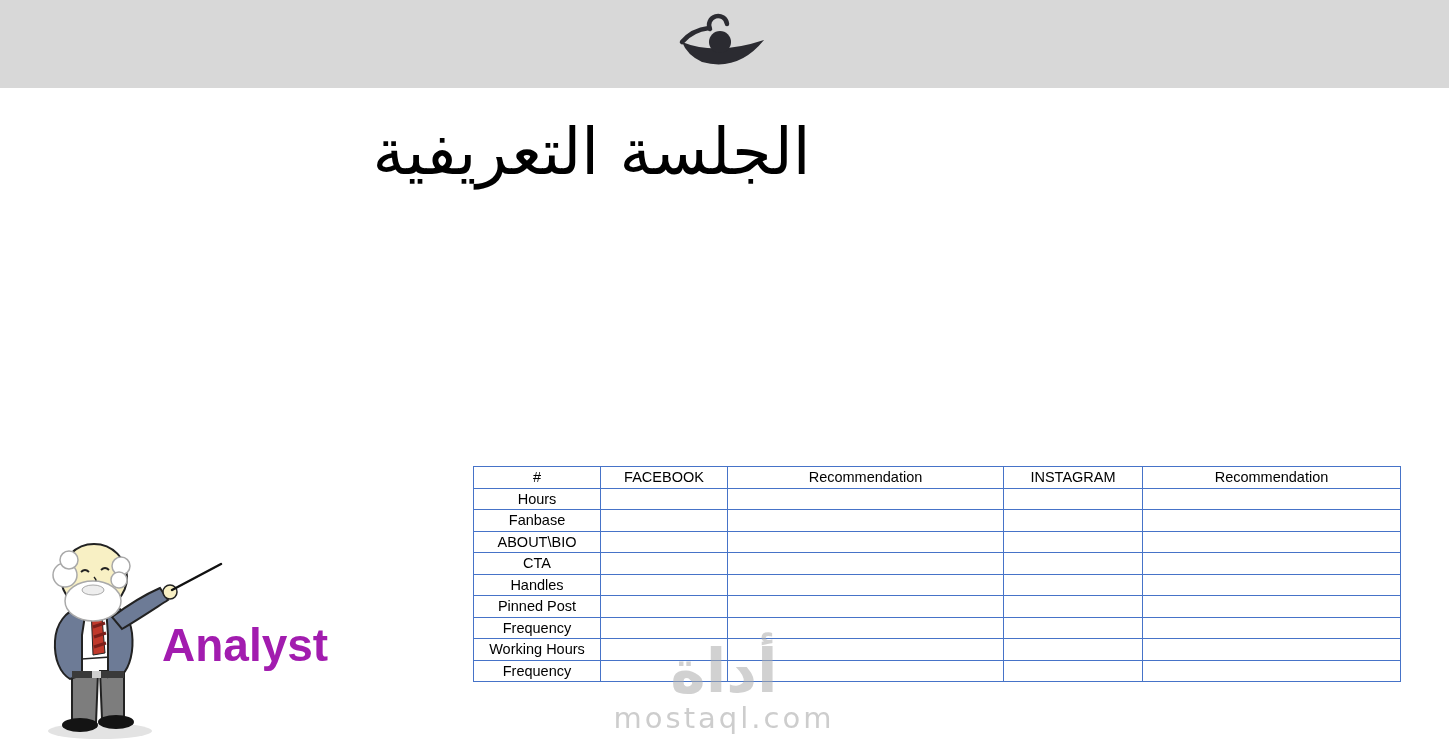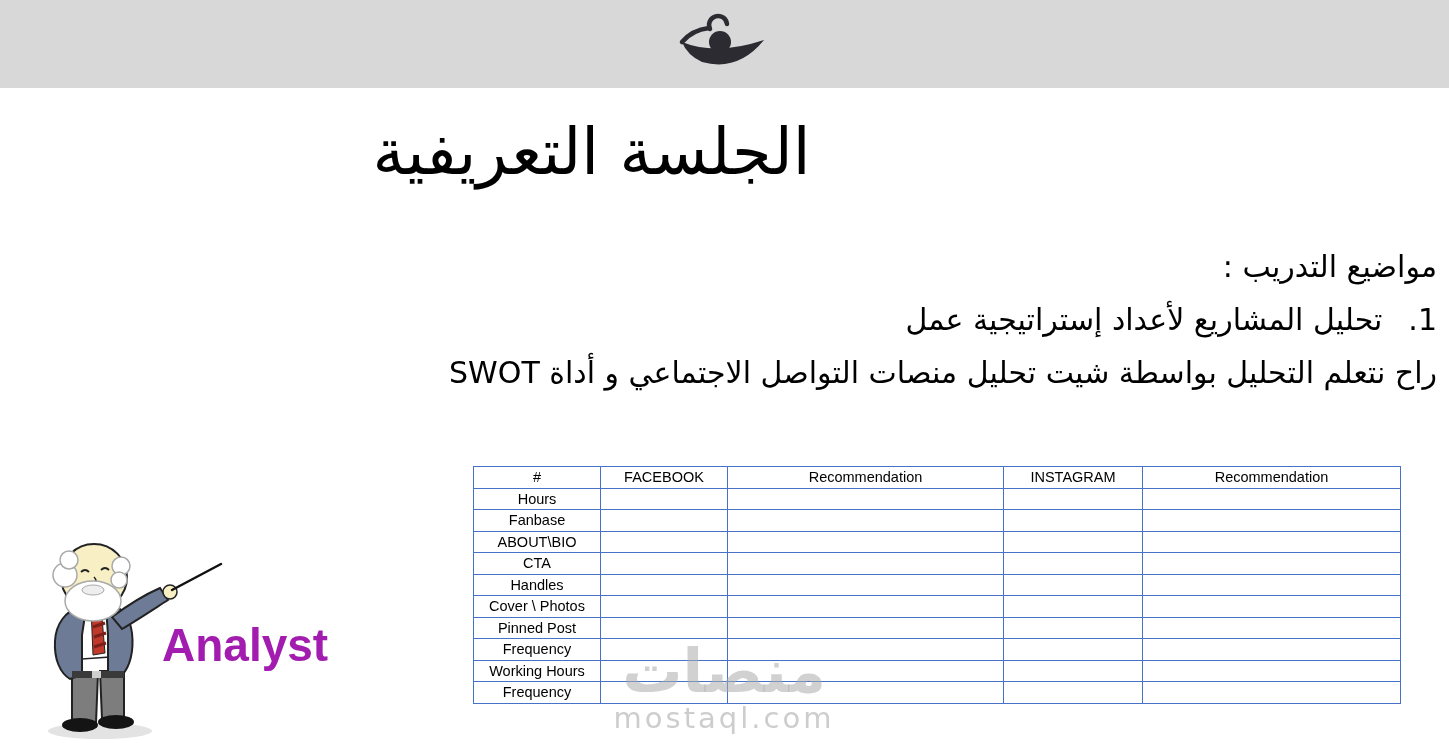--- a/index.html
+++ b/index.html
@@ -72,27 +72,20 @@
       <path d="M6,36 Q16,24 33,22" fill="none" stroke="#2b2b31" stroke-width="4.5" stroke-linecap="round"></path>
 
       <path d="M34,23 a9,9 0 1 1 17,-5" fill="none" stroke="#2b2b31" stroke-width="4.5" stroke-linecap="round"></path>
 
       <circle cx="44" cy="36" r="11" fill="#2b2b31"></circle>
     </svg>
   </div>
 
   <div class="title">الجلسة التعريفية</div>
 
-  <div class="topics">
-    <div>مواضيع التدريب :</div>
-    <div>
-      <span class="topic-num">1.</span><span>تحليل المشاريع لأعداد إستراتيجية عمل</span>
-    </div>
-    <div>راح نتعلم التحليل بواسطة شيت تحليل منصات التواصل الاجتماعي  و أداة SWOT</div>
-  </div>
 
   <table class="sheet-table">
     <colgroup>
       <col style="width:127px">
         <col style="width:127px">
         <col style="width:276px">
         <col style="width:139px">
         <col style="width:258px">
     </colgroup>
     <thead>
@@ -134,27 +127,20 @@
           <td></td>
         </tr>
       <tr>
           <td>Handles</td>
           <td></td>
           <td></td>
           <td></td>
           <td></td>
         </tr>
       <tr>
-          <td>Cover \ Photos</td>
-          <td></td>
-          <td></td>
-          <td></td>
-          <td></td>
-        </tr>
-      <tr>
           <td>Pinned Post</td>
           <td></td>
           <td></td>
           <td></td>
           <td></td>
         </tr>
       <tr>
           <td>Frequency</td>
           <td></td>
           <td></td>
@@ -217,17 +203,17 @@
     <path d="M74,42 q4,4 0,8" fill="none" stroke="#222" stroke-width="1.5"></path>
 
     <ellipse cx="73" cy="66" rx="28" ry="20" fill="#ffffff" stroke="#a9a9a9" stroke-width="1.5"></ellipse>
     <ellipse cx="73" cy="55" rx="11" ry="5" fill="#eeeeee" stroke="#a9a9a9" stroke-width="1"></ellipse>
 
     <line x1="152" y1="55" x2="201" y2="29" stroke="#111" stroke-width="2.5" stroke-linecap="round"></line>
   </svg>
   <div class="analyst-label">Analyst</div>
 
   <div class="watermark">
-    <div class="wm-ar">منصات</div>
+    <div class="wm-ar">أداة</div>
     <div class="wm-domain">mostaql.com</div>
   </div>
 
 </div>
 
 </body></html>

